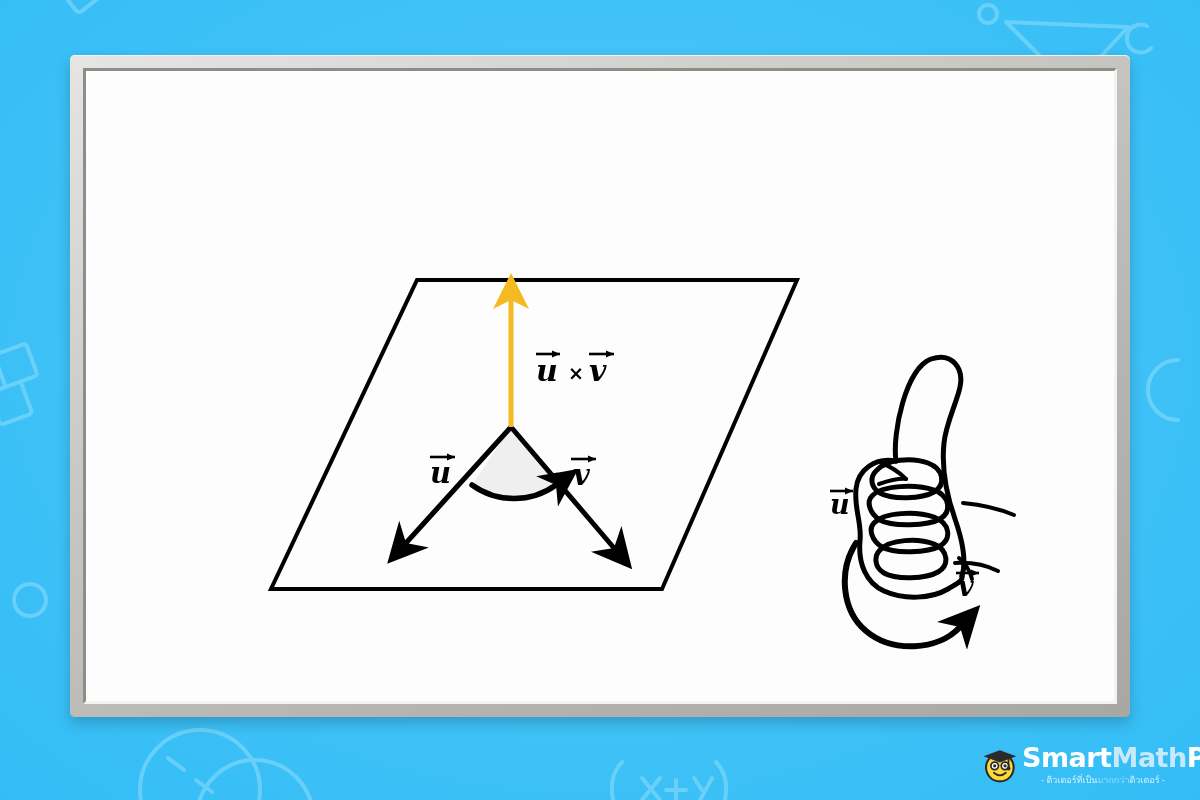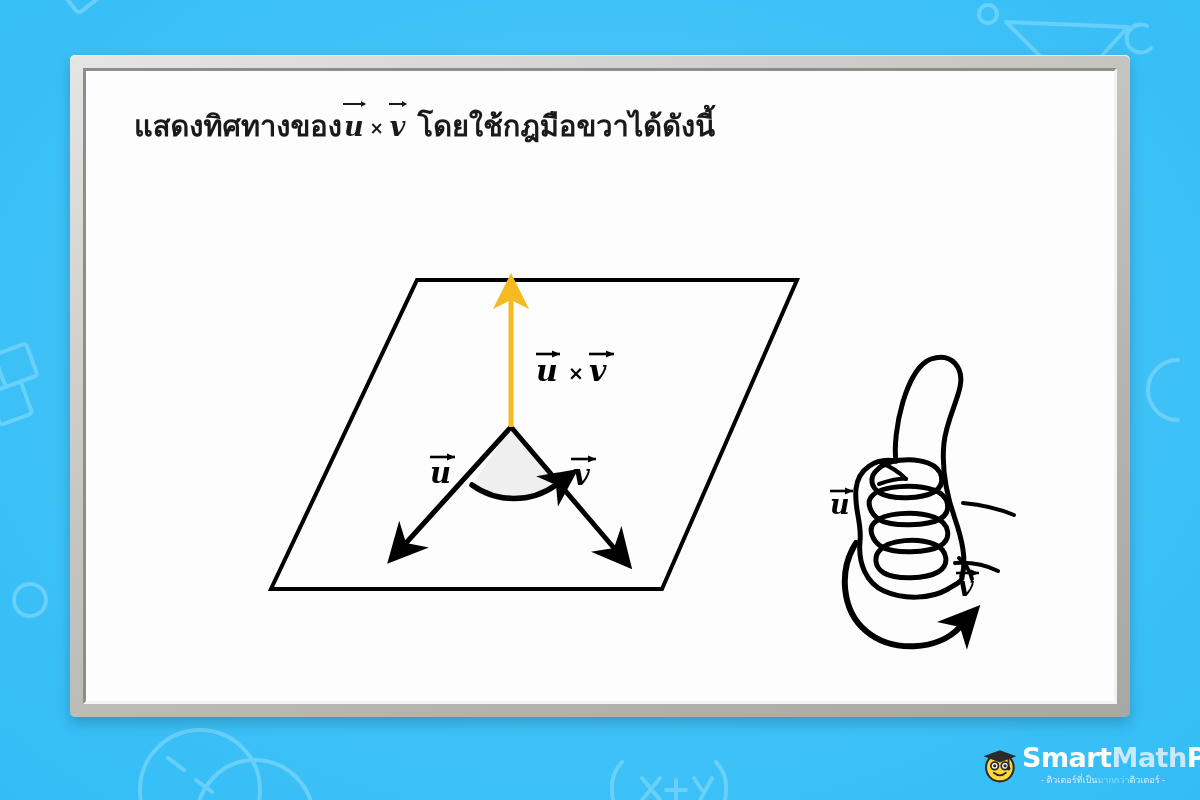--- a/index.html
+++ b/index.html
@@ -194,24 +194,20 @@
       <g>
         <path d="M1178,360 a30,30 0 0,0 0,60"></path>
       </g>
     </g>
   </svg>
 
   <div id="whiteboard">
     <div id="whiteboard-inner-bevel">
       <div id="board-surface">
 
-        <div id="title">
-          <span>แสดงทิศทางของ</span><span class="vec"><span class="bar"></span><span>u</span></span><span class="times">×</span><span class="vec"><span class="bar"></span><span>v</span></span>
-          <span>โดยใช้กฎมือขวาได้ดังนี้</span>
-        </div>
 
         <svg id="diagram" width="1034" height="636" viewBox="0 0 1034 636">
 
           <defs>
             <marker id="blkArrow" markerWidth="11" markerHeight="11" refX="2.4" refY="4" orient="auto" markerUnits="strokeWidth">
               <path d="M0,0 L8,4 L0,8 L2.4,4 Z" fill="#000000"></path>
             </marker>
             <marker id="blkArrowSm" markerWidth="10" markerHeight="10" refX="2" refY="3.4" orient="auto" markerUnits="strokeWidth">
               <path d="M0,0 L7,3.4 L0,6.8 L2,3.4 Z" fill="#000000"></path>
             </marker>

